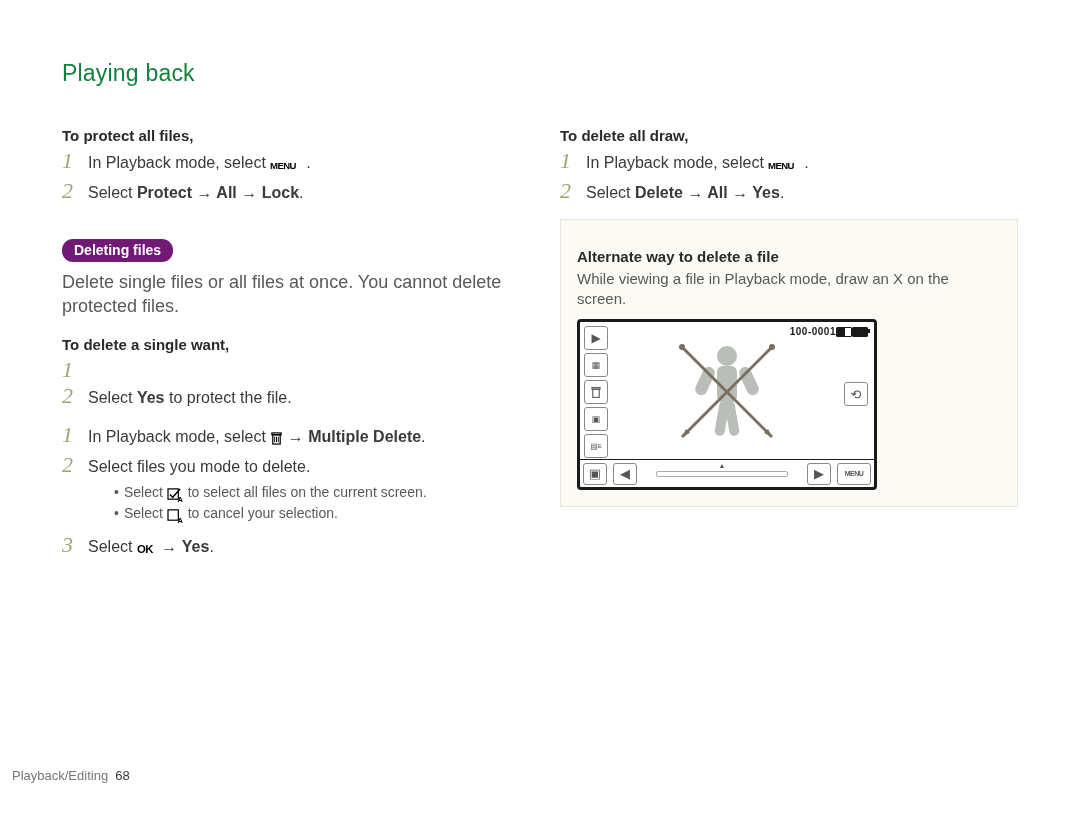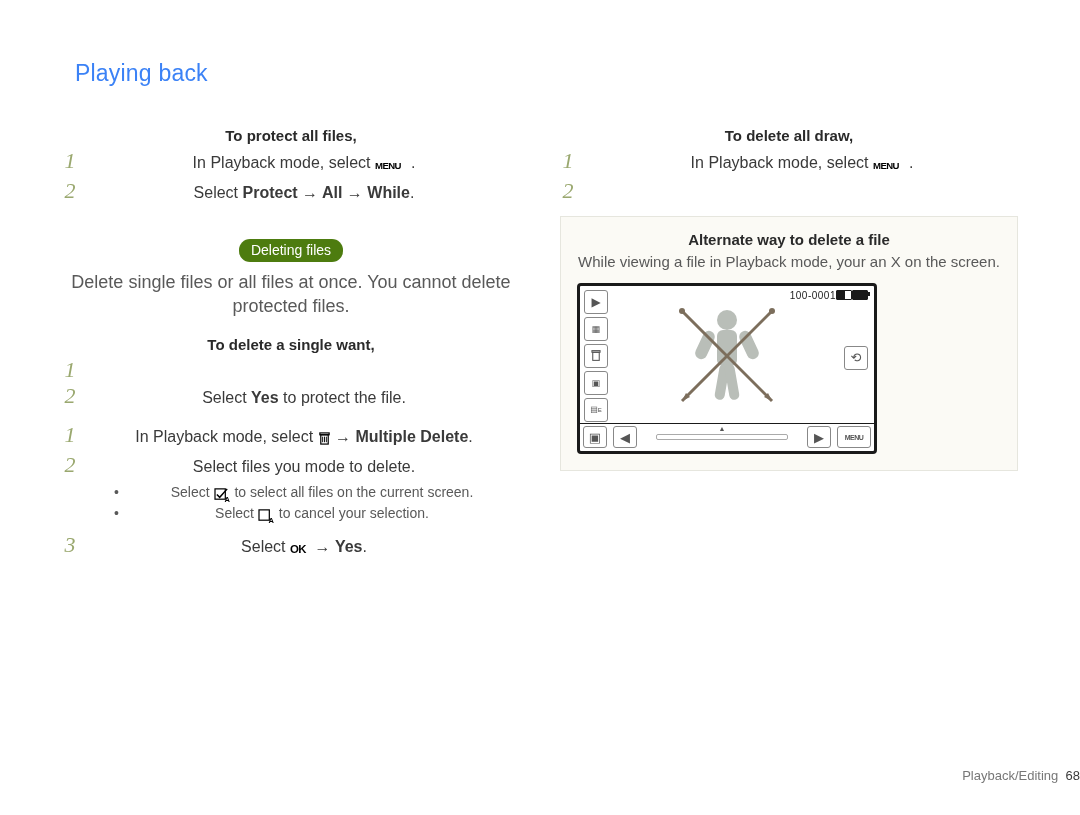--- a/index.html
+++ b/index.html
@@ -15,29 +15,27 @@
     position: relative;
     width: 1080px;
     height: 815px;
     box-sizing: border-box;
     padding: 60px 62px 40px 62px;
   }
   .section-title {
     font-family: Arial, sans-serif;
     font-size: 23px;
     font-weight: 300;
-    color: #3b82f6;
+    color: #15803d;
     letter-spacing: 0.2px;
     margin-bottom: 22px;
-    margin-left: 13px;
   }
   .columns {
     display: flex;
     gap: 40px;
-    text-align: center;
   }
   .col {
     flex: 1;
     min-width: 0;
   }
   .sub-heading {
     font-weight: bold;
     font-size: 15px;
     color: #2a2a2a;
     margin: 18px 0 6px 0;
@@ -69,23 +67,23 @@
     line-height: 1.4;
   }
   .bold { font-weight: bold; }
   .arrow { font-family: Arial, sans-serif; }
   .icon-inline {
     display: inline-block;
     vertical-align: -2px;
   }
   .pill {
     display: inline-block;
-    background: #4d7c0f;
+    background: #701a75;
     color: #fff;
-    font-weight: 400;
+    font-weight: 700;
     font-size: 14px;
     padding: 3px 12px 4px 12px;
     border-radius: 11px;
     margin: 20px 0 6px 0;
   }
   .body-text {
     font-size: 18px;
     color: #595959;
     line-height: 1.35;
     margin: 2px 0 0 0;
@@ -104,21 +102,21 @@
   }
   ul.sub-bullets > li::before {
     content: "•";
     position: absolute;
     left: 0;
     top: 0;
   }
   .callout-box {
     border: 1px solid #e6e6de;
     background: #fbfaf5;
-    padding: 14px 16px 16px 16px;
+    padding: 28px 16px 16px 16px;
     margin-top: 8px;
   }
   .callout-heading {
     font-weight: bold;
     font-size: 15px;
     color: #2a2a2a;
     margin-bottom: 4px;
   }
   .callout-text {
     font-size: 15px;
@@ -164,21 +162,21 @@
     align-items: center;
     justify-content: center;
     font-size: 12px;
     color: #555;
     background: #fff;
   }
   .cs-top-right {
     position: absolute;
     right: 6px; top: 4px;
     font-size: 10px;
-    font-weight: normal;
+    font-weight: bold;
     color: #1a1a1a;
     letter-spacing: 0.5px;
     display: flex;
     align-items: center;
     gap: 0;
   }
   .bat-ic {
     display: inline-flex;
     width: 14px; height: 8px;
     border: 1.5px solid #1a1a1a;
@@ -231,21 +229,21 @@
     font-size:7px;
     color:#555;
     position:absolute;
     left:50%; top:-10px;
     transform:translateX(-50%);
   }
   .footer-line {
     position: absolute;
     bottom: 32px;
     left: 0; right: 0;
-    text-align: right;
+    text-align: left;
     font-size: 13px;
     color: #777;
     margin-left: 12px;
   }
   .footer-page {
     color: #3a3a3a;
   }
   
   .menu-svg { width: 36px; height: 14px; vertical-align: -2px; }
   .trash-svg { width: 13px; height: 15px; vertical-align: -2px; }
@@ -273,21 +271,21 @@
             <span class="icon-inline">
               <svg class="menu-svg" viewBox="0 0 60 20">
                   <text x="0" y="16" font-family="Arial" font-size="16" font-weight="900" letter-spacing="-1">MENU</text>
                 </svg>
             </span><span>.</span>
           </span>
         </li>
         <li>
           <span class="step-num">2</span>
           <span class="step-body">
-            <span>Select </span><span class="bold">Protect → All → While</span><span>.</span>
+            <span>Select </span><span class="bold">Protect → All → Lock</span><span>.</span>
           </span>
         </li>
       </ol>
 
       <div class="pill">Deleting files</div>
       <div class="body-text">Delete single files or all files at once. You cannot delete protected files.</div>
 
       <div class="sub-heading">To delete a single want,</div>
       <ol class="steps">
         <li>
@@ -371,26 +369,29 @@
             <span>In Playback mode, select </span>
             <span class="icon-inline">
               <svg class="menu-svg" viewBox="0 0 60 20">
                   <text x="0" y="16" font-family="Arial" font-size="16" font-weight="900" letter-spacing="-1">MENU</text>
                 </svg>
             </span><span>.</span>
           </span>
         </li>
         <li>
           <span class="step-num">2</span>
+          <span class="step-body">
+            <span>Select </span><span class="bold">Delete → All → Yes</span><span>.</span>
+          </span>
         </li>
       </ol>
 
       <div class="callout-box">
         <div class="callout-heading">Alternate way to delete a file</div>
-        <div class="callout-text">While viewing a file in Playback mode, your an X on the screen.</div>
+        <div class="callout-text">While viewing a file in Playback mode, draw an X on the screen.</div>
 
         <div class="camera-screen">
           <div class="cs-main">
             <div class="cs-left-icons">
               <div class="mini-ic">▶</div>
               <div class="mini-ic" style="font-size:9px;">▦</div>
               <div class="mini-ic">
                 <svg width="12" height="13" viewBox="0 0 14 16">
                     <rect x="3" y="4" width="8" height="10" stroke="#555" fill="none" stroke-width="1.3"></rect>
                     <rect x="2" y="2" width="10" height="2" stroke="#555" fill="none" stroke-width="1.3"></rect>

